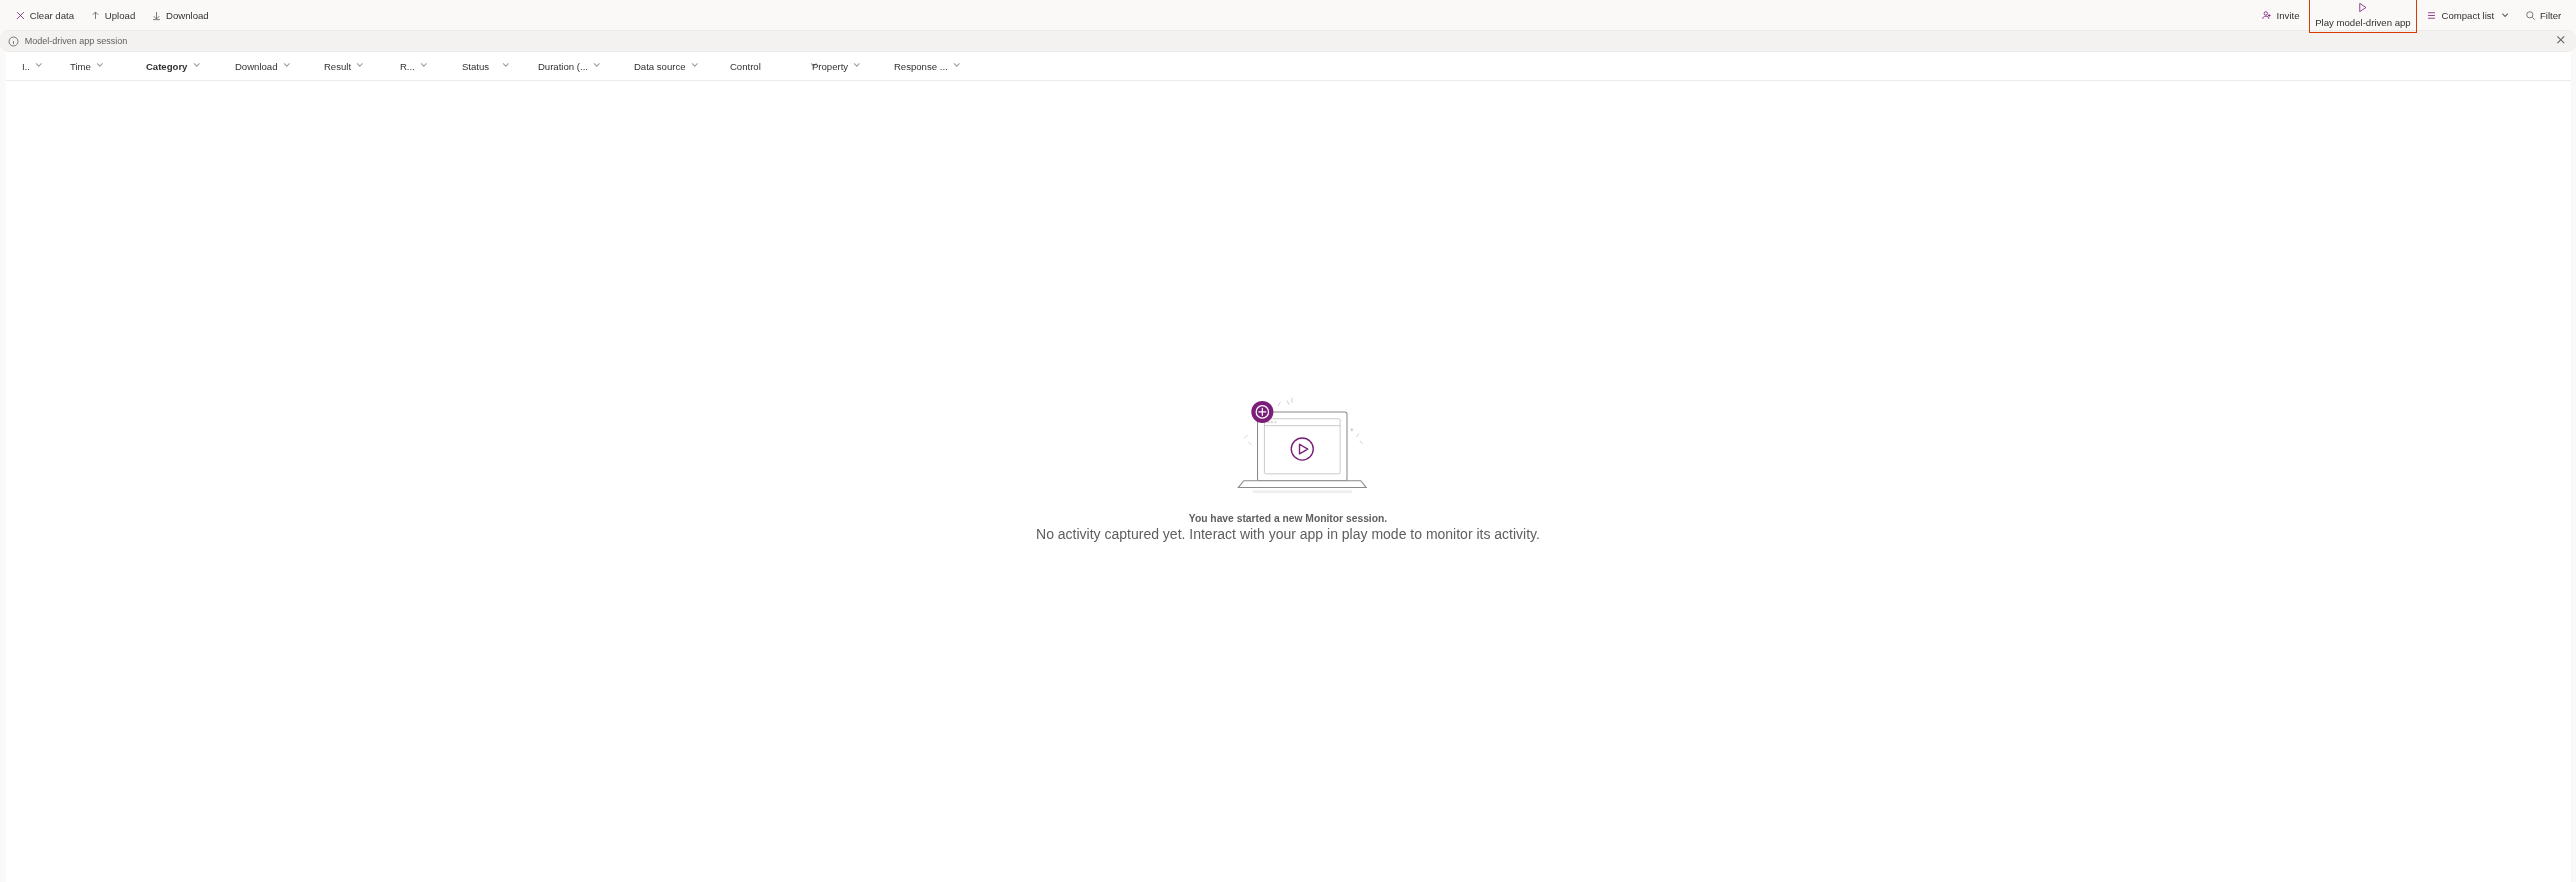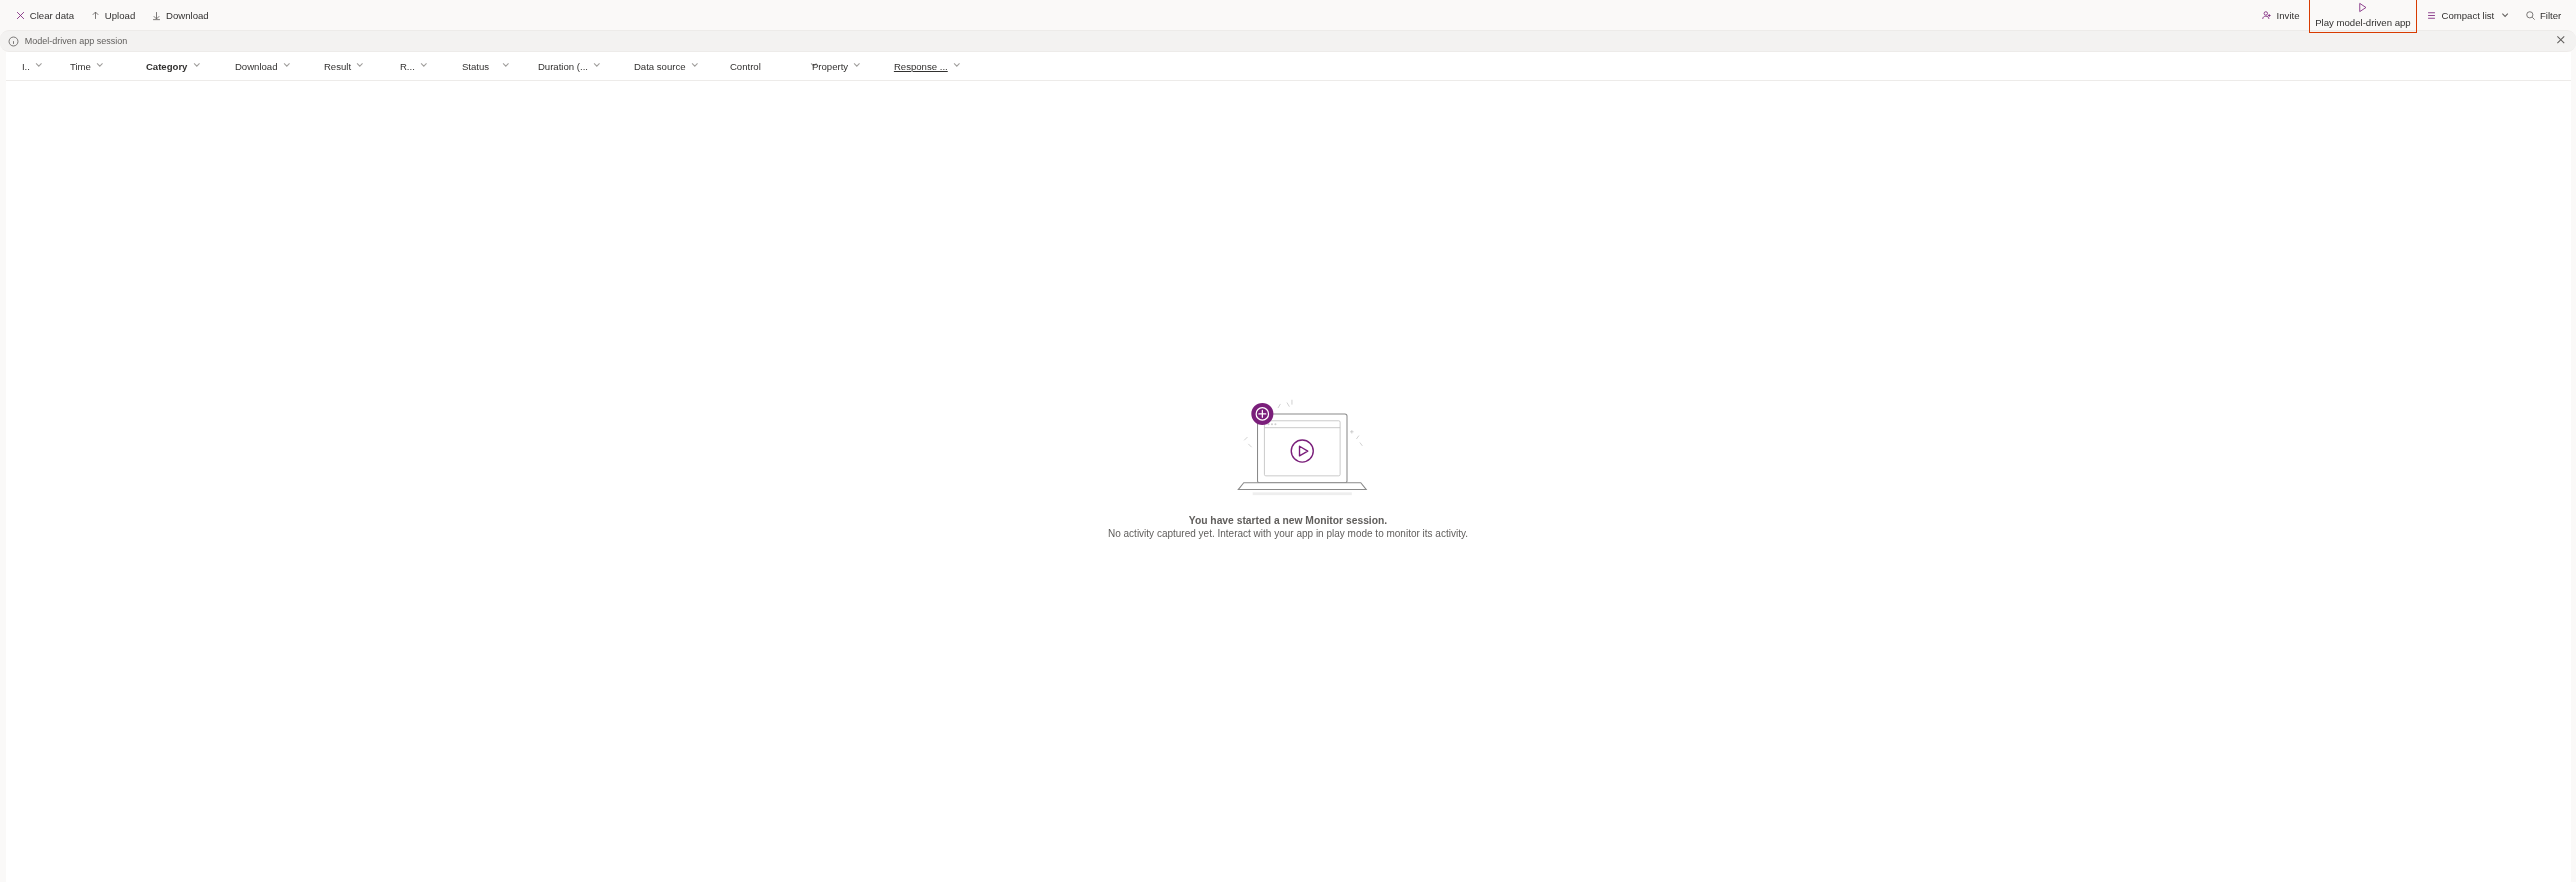--- a/index.html
+++ b/index.html
@@ -92,35 +92,35 @@
     .col.c-time{width:76px;}
     .col.c-cat{width:89px;font-weight:bold;}
     .col.c-op{width:89px;}
     .col.c-res{width:76px;}
     .col.c-r{width:62px;}
     .col.c-stat{width:76px;gap:12px;}
     .col.c-dur{width:96px;}
     .col.c-ds{width:96px;}
     .col.c-ctrl{width:82px;gap:48px;}
     .col.c-prop{width:82px;}
-    .col.c-resp{width:103px;text-decoration:underline;}
+    .col.c-resp{width:103px;}
 
     
     .empty {
       flex:1;
       display:flex;
       flex-direction:column;
       align-items:center;
       justify-content:center;
       gap:2px;
       padding-bottom:27.5px;
     }
     .empty-illus { width:179px; height:117px; position:relative; }
     .empty-title { font-size:10.3px; font-weight:600; color:#605e5c; }
-    .empty-sub { font-size:10px; color:#605e5c; }
+    .empty-sub { font-size:14px; color:#605e5c; }
 
     
     .illus-svg { width:100%; height:100%; }
   </style>
 </head>
 <body>
 
 <div class="topbar">
   <div class="topbar-left">
     <button class="tb-btn">

